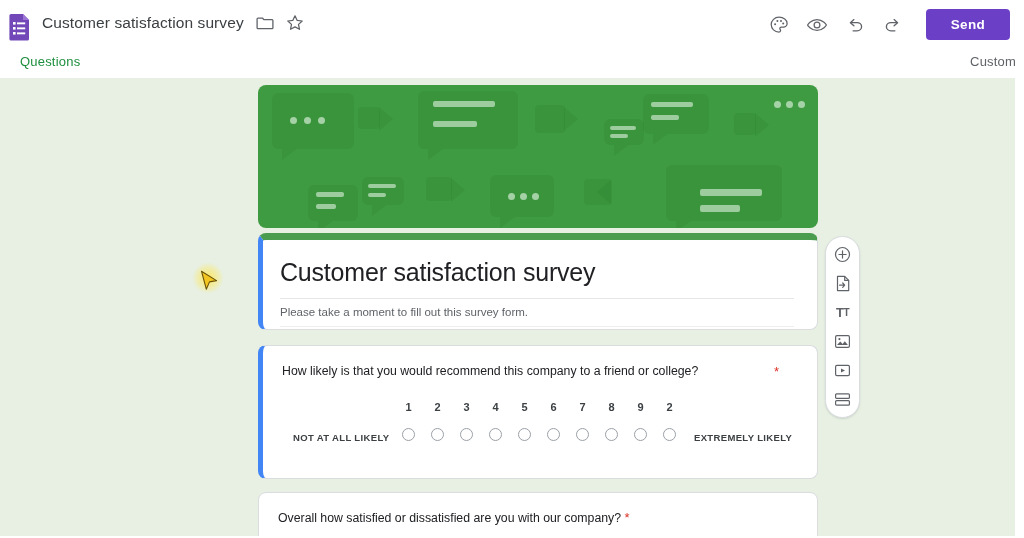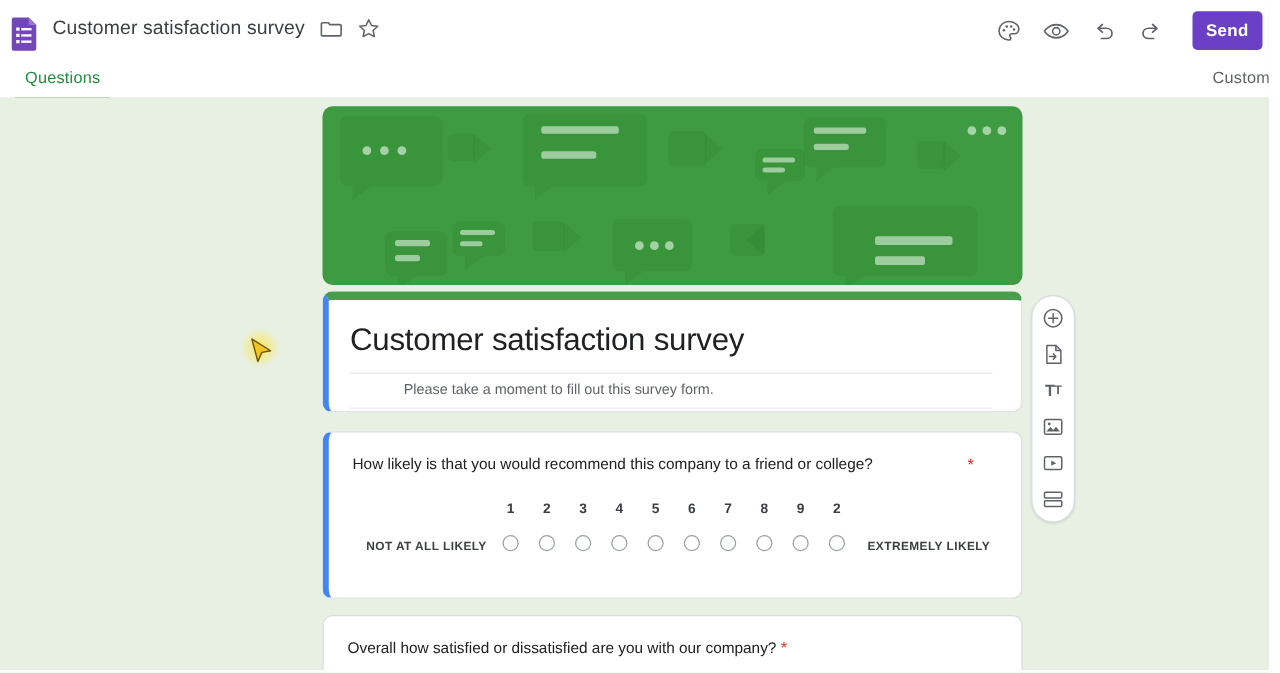--- a/index.html
+++ b/index.html
@@ -61,21 +61,21 @@
   }
   .send-btn {
     margin-left: 6px;
     background: #6c3fc7;
     color: #ffffff;
     font-size: 13.5px;
     font-weight: bold;
     letter-spacing: .3px;
     border: none;
     border-radius: 4px;
-    padding: 8px 11px;
+    padding: 8px 25px;
     cursor: pointer;
     font-family: "Liberation Sans", sans-serif;
   }
 
   
   .tabs {
     position: absolute;
     top: 52px; left: 12px;
     width: 1024px;
     display: flex;
@@ -163,21 +163,20 @@
     position: absolute;
     left: 17px; top: 58px;
     width: 514px; height: 1px;
     background: #e4e6e8;
   }
   .form-desc {
     position: absolute;
     left: 17px; top: 66px;
     font-size: 11.5px;
     color: #5f6368;
-    margin-left: 43px;
   }
   .desc-rule {
     position: absolute;
     left: 17px; top: 86px;
     width: 514px; height: 1px;
     background: #eceef0;
   }
 
   .card-q1 {
     top: 345px;

